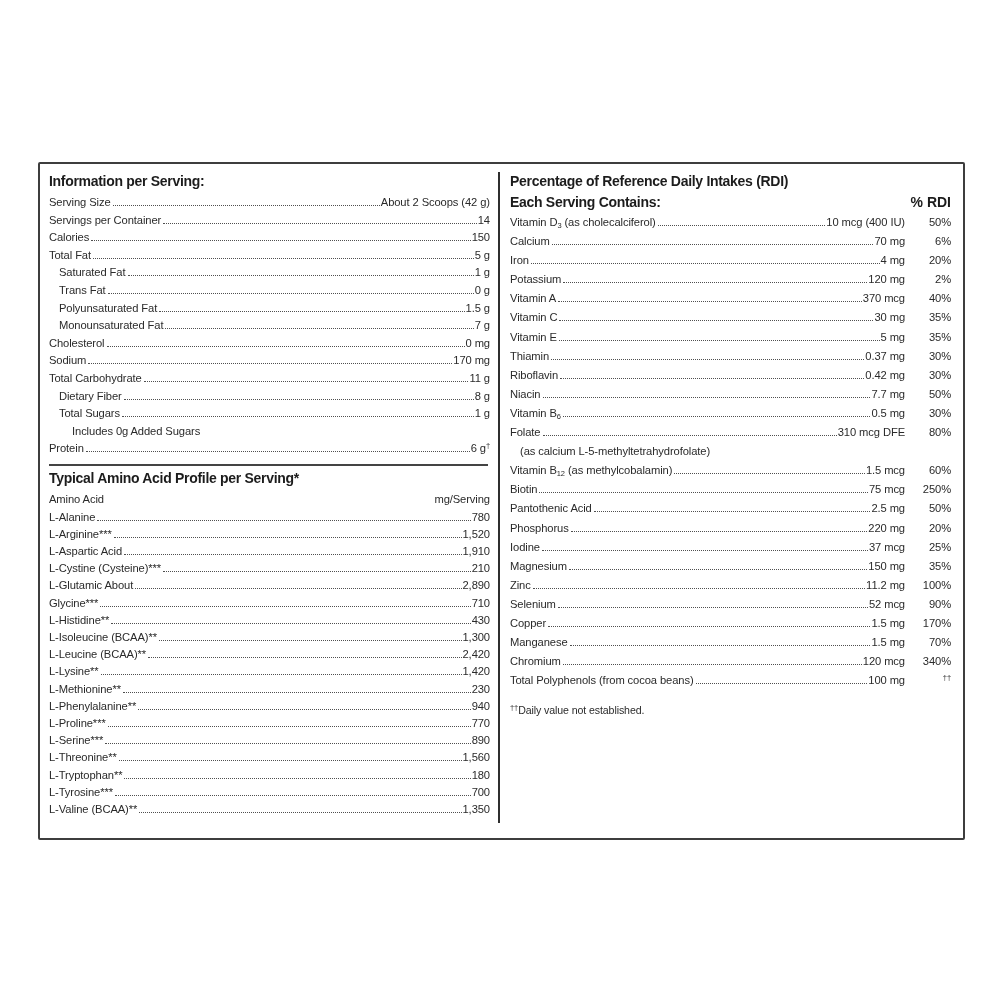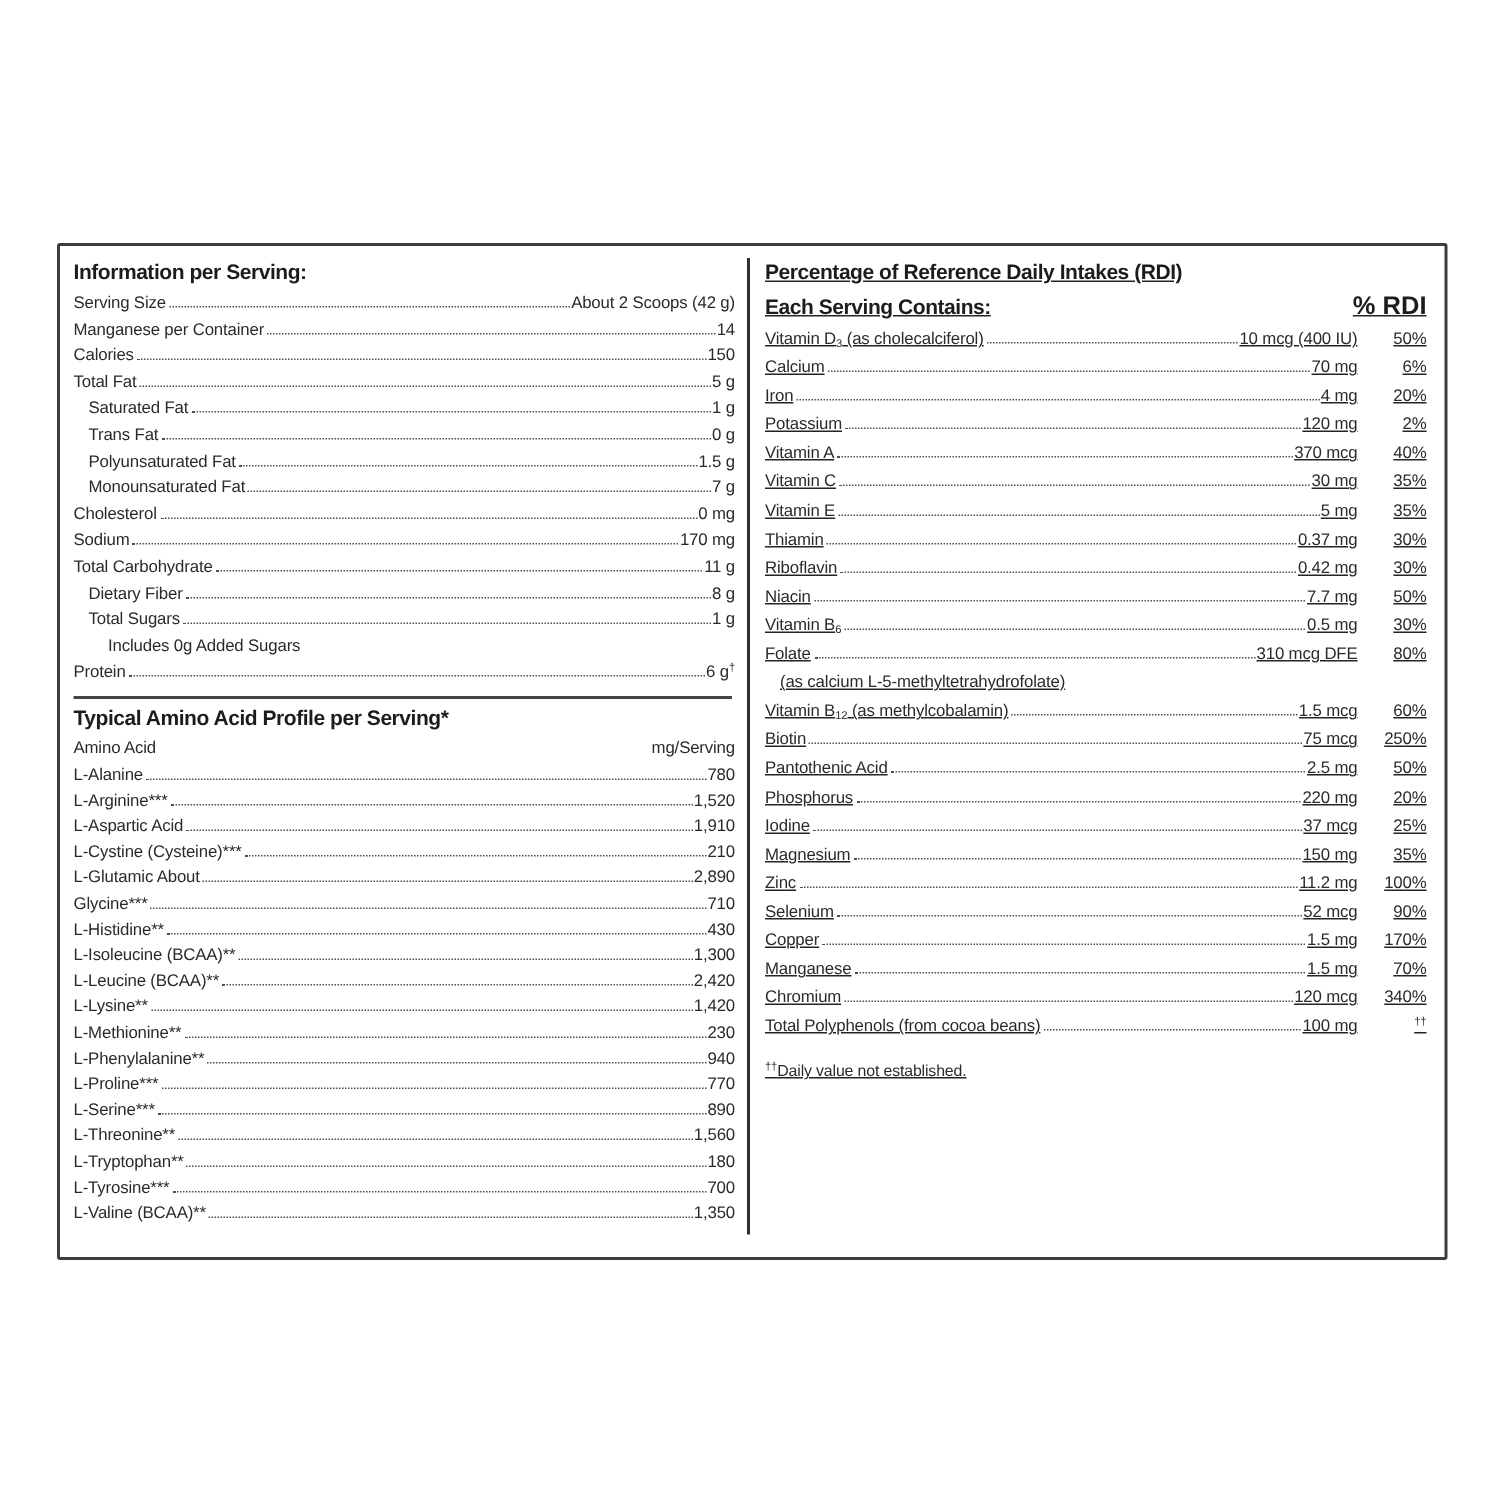--- a/index.html
+++ b/index.html
@@ -3,26 +3,26 @@
 <meta charset="utf-8">
 <style>
   html,body{margin:0;padding:0;background:#ffffff;}
   .page{position:relative;width:1000px;height:1000px;background:#ffffff;
         font-family:"Liberation Sans","DejaVu Sans",sans-serif;color:#242424;}
   .label-box{position:absolute;left:38px;top:162px;width:927px;height:678px;
              box-sizing:border-box;border:2.5px solid #3d3d3d;border-radius:2px;
              background:#ffffff;display:flex;}
   .col{box-sizing:border-box;}
   .col-left{width:458px;padding:7px 8px 0 9px;}
-  .col-right{flex:1;padding:7px 12px 0 10px;text-decoration:underline;}
+  .col-right{flex:1;padding:7px 12px 0 10px;}
   .vdivider{width:2px;background:#2f2f2f;margin:8px 0 15px 0;}
   .h1{font-size:14px;font-weight:bold;letter-spacing:-0.3px;color:#1c1c1c;
       margin:2px 0 5px 0;white-space:nowrap;}
   .subtitle-row{display:flex;align-items:baseline;justify-content:space-between;margin:1px 0 3px 0;}
-  .rdi-header{font-size:17px;font-weight:bold;color:#1c1c1c;}
+  .rdi-header{font-size:14px;font-weight:bold;color:#1c1c1c;}
   .row{display:flex;align-items:baseline;font-size:11.2px;letter-spacing:-0.1px;
        line-height:17.6px;color:#2a2a2a;}
   .amino .row{line-height:17.2px;}
   .rrows .row{line-height:19.1px;}
   .row .lab{white-space:nowrap;}
   .row .dots{flex:1;min-width:6px;border-bottom:1.7px dotted #4f4f4f;margin:0 1px 3px 2px;}
   .row .val{white-space:nowrap;}
   .row .rdi{min-width:46px;text-align:right;white-space:nowrap;}
   .ind1{padding-left:10px;}
   .ind2{padding-left:23px;}
@@ -40,21 +40,21 @@
 
     <div class="col col-left">
       <div class="h1">Information per Serving:</div>
       <div class="rows">
           <div class="row">
             <span class="lab"><span>Serving Size</span></span>
             <span class="dots"></span>
             <span class="val"><span>About 2 Scoops (42 g)</span></span>
           </div>
           <div class="row">
-            <span class="lab"><span>Manganese per Container</span></span>
+            <span class="lab"><span>Servings per Container</span></span>
             <span class="dots"></span>
             <span class="val"><span>14</span></span>
           </div>
           <div class="row">
             <span class="lab"><span>Calories</span></span>
             <span class="dots"></span>
             <span class="val"><span>150</span></span>
           </div>
           <div class="row">
             <span class="lab"><span>Total Fat</span></span>

